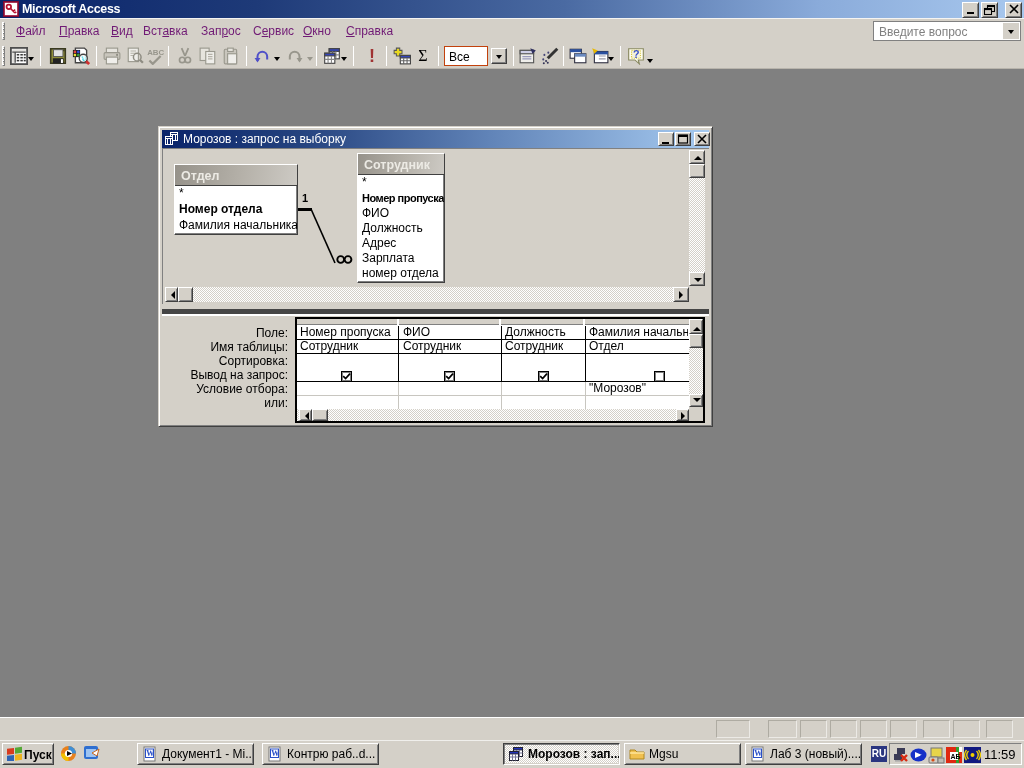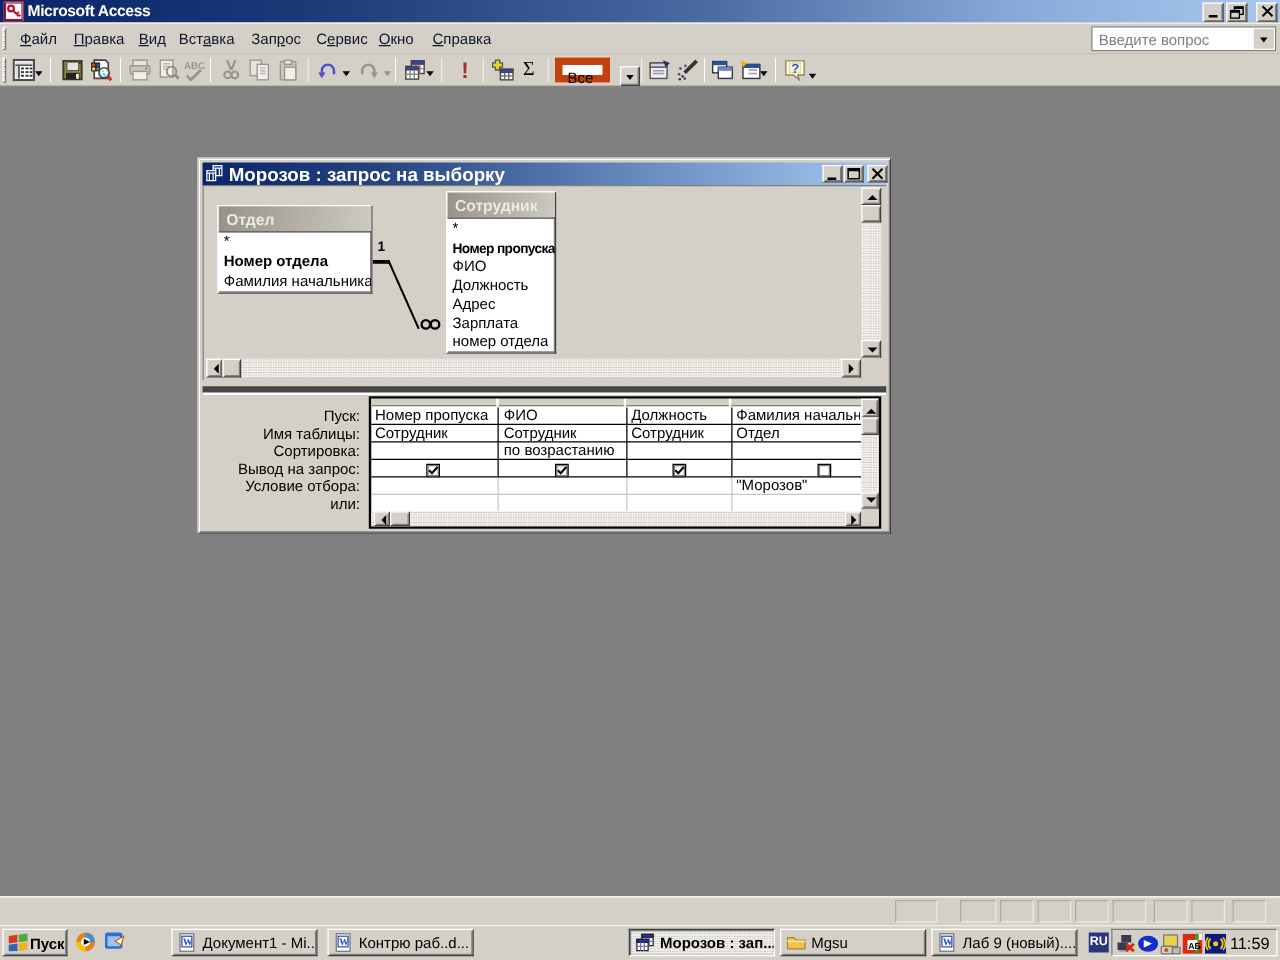--- a/index.html
+++ b/index.html
@@ -14,21 +14,21 @@
 #titleicon { left:3px; top:1px; width:16px; height:16px; background:#fff; border:1px solid #7b0a31; }
 #titletext { left:22px; top:2px; color:#fff; font-weight:bold; font-size:12.5px; letter-spacing:-0.3px; }
 .capbtn { top:2px; width:17px; height:16px; background:#d4d0c8;
   border:1px solid; border-color:#fff #404040 #404040 #fff;
   box-shadow:inset 1px 1px 0 #d4d0c8, inset -1px -1px 0 #808080;
   font-size:9px; text-align:center; line-height:13px; color:#000; font-weight:bold; }
 
 
 #menubar { left:0; top:18px; width:1024px; height:25px; background:#d4d0c8; border-top:1px solid #f5f4f2; }
 .grip { width:3px; border-left:1px solid #fff; border-top:1px solid #fff; border-right:1px solid #808080; border-bottom:1px solid #808080; background:repeating-linear-gradient(to bottom,#d4d0c8 0 1px,#fff 1px 2px,#808080 2px 3px,#d4d0c8 3px 4px); }
-.menuitem { top:5px; font-size:12px; color:#0f172a; }
+.menuitem { top:5px; font-size:12px; color:#701a75; }
 #qbox { left:873px; top:2px; width:148px; height:20px; background:#fff; border:1px solid #808080; }
 #qbox span { position:absolute; left:5px; top:3px; color:#808080; font-size:12px; }
 #qboxbtn { position:absolute; right:1px; top:1px; width:16px; height:16px; background:#d4d0c8; }
 .dnarrow { position:absolute; width:0; height:0; border:3px solid transparent; border-top:4px solid #000; }
 
 
 #toolbar { left:0; top:43px; width:1024px; height:26px; background:#d4d0c8; border-bottom:1px solid #b8b4ac; }
 .tsep { top:3px; width:1px; height:20px; background:#9c9a94; border-right:1px solid #fff; }
 .ticon { top:4px; width:18px; height:18px; }
 
@@ -38,21 +38,21 @@
 
 .raised { border:1px solid; border-color:#fff #404040 #404040 #fff; box-shadow:inset 1px 1px 0 #d4d0c8, inset -1px -1px 0 #808080; background:#d4d0c8; }
 
 
 #childwin { left:158px; top:57px; width:555px; height:301px; background:#d4d0c8;
   border:1px solid; border-color:#d4d0c8 #404040 #404040 #d4d0c8;
   box-shadow:inset 1px 1px 0 #fff, inset -1px -1px 0 #808080; }
 #ctitle { left:3px; top:3px; width:547px; height:18px;
   background:linear-gradient(to right,#0a246a 0%,#24427e 25%,#6184b8 60%,#a6caf0 100%); }
 #cicon { left:2px; top:1px; width:15px; height:15px; }
-#ctext { left:21px; top:2px; color:#fff; font-weight:bold; font-size:15px; }
+#ctext { left:21px; top:2px; color:#fff; font-weight:normal; font-size:12px; }
 #ctitle .capbtn { width:16px; height:14px; }
 #toppane { left:3px; top:21px; width:547px; height:156px; background:#d4d0c8; border-left:1px solid #808080; border-top:1px solid #808080; }
 
 
 .flist { border:1px solid; border-color:#fff #404040 #404040 #fff; box-shadow:inset -1px -1px 0 #808080; background:#fff; }
 .fhead { height:21px; background:linear-gradient(100deg,#96928a 0%,#b5b1a9 55%,#cdcac4 100%); color:#eceae4; font-weight:bold; font-size:12.5px; padding:4px 0 0 6px; border-bottom:1px solid #404040; }
 .frow { height:16px; font-size:12px; padding-left:4px; color:#000; white-space:nowrap; overflow:hidden; }
 
 
 .sbtrack { background:repeating-conic-gradient(#fff 0 25%, #d4d0c8 0 50%) 0 0/2px 2px; }
@@ -226,21 +226,21 @@
     <div class="abs" style="left:364px; top:3px; width:16px; height:18px; color:#a03434; font-weight:bold; font-size:18px; text-align:center;">!</div>
     <div class="tsep abs" style="left:386px;"></div>
     <svg class="ticon abs" style="left:393px;" viewBox="0 0 16 16">
         <path d="M3 1 h3 v2 h2 v3 h-2 v2 h-3 v-2 h-2 v-3 h2 Z" fill="#e8d820" stroke="#555" stroke-width="0.9"></path>
         <rect x="6.5" y="7.5" width="9" height="7.5" fill="#fff" stroke="#444"></rect>
         <rect x="6.5" y="7.5" width="9" height="2.2" fill="#3344bb" stroke="#444"></rect>
         <path d="M9.5 10v5 M12.5 10v5 M6.5 12.2h9" stroke="#666"></path>
       </svg>
     <div class="abs" style="left:415px; top:4px; width:16px; height:18px; font-size:16px; text-align:center; font-family:'Liberation Serif',serif;">Σ</div>
     <div class="tsep abs" style="left:438px;"></div>
-    <div class="abs" style="left:444px; top:3px; width:44px; height:20px; background:#fff; border:6px solid #c2410c;">
+    <div class="abs" style="left:444px; top:3px; width:44px; height:20px; background:#fff; border:1px solid #c2410c;">
       <span class="abs" style="left:4px; top:3px; font-size:12px;">Все</span>
       <div class="abs" style="left:46px; top:1px; width:16px; height:16px; background:#d4d0c8; border:1px solid; border-color:#fff #404040 #404040 #fff; box-shadow:inset -1px -1px 0 #808080;">
           <div class="dnarrow" style="left:4px; top:6px;"></div>
         </div>
     </div>
     <div class="tsep abs" style="left:513px;"></div>
     <svg class="ticon abs" style="left:519px;" viewBox="0 0 16 16">
         <rect x="1" y="3" width="12" height="11" fill="#efeeea" stroke="#555"></rect>
         <rect x="1" y="3" width="12" height="3" fill="#d0d0e8" stroke="#555"></rect>
         <path d="M3 8.5h8M3 10.5h8" stroke="#99b"></path>
@@ -347,21 +347,21 @@
           <div class="sbtn abs" style="left:508px; top:0; width:16px; height:15px;">
               <div class="arr" style="left:5px; top:3px; border-left:4px solid #000;"></div>
             </div>
         </div>
         <div class="abs" style="left:526px; top:138px; width:16px; height:15px; background:#d4d0c8;"></div>
       </div>
       <div id="divider" class="abs">
           <div></div>
         </div>
       <div id="gridsec" class="abs">
-        <div class="glabel abs" style="top:14px;">Пуск:</div>
+        <div class="glabel abs" style="top:14px;">Поле:</div>
         <div class="glabel abs" style="top:28px;">Имя таблицы:</div>
         <div class="glabel abs" style="top:42px;">Сортировка:</div>
         <div class="glabel abs" style="top:56px;">Вывод на запрос:</div>
         <div class="glabel abs" style="top:70px;">Условие отбора:</div>
         <div class="glabel abs" style="top:84px;">или:</div>
         <div id="gridbox" class="abs">
           <div class="abs" style="left:0; top:0; width:392px; height:6px; background:#d4d0c8; border-bottom:1px solid #808080;">
             <div class="abs" style="left:100px; top:0; width:2px; height:6px; background:#fff;"></div>
             <div class="abs" style="left:202px; top:0; width:2px; height:6px; background:#fff;"></div>
             <div class="abs" style="left:286px; top:0; width:2px; height:6px; background:#fff;"></div>
@@ -376,23 +376,20 @@
             <span class="gcell" style="left:3px;">Номер пропуска</span>
             <span class="gcell" style="left:106px;">ФИО</span>
             <span class="gcell" style="left:208px;">Должность</span>
             <span class="gcell" style="left:292px; width:99px;">Фамилия начальника</span>
           </div>
           <div class="grow abs" style="top:21px; border-bottom:1px solid #000;">
             <span class="gcell" style="left:3px;">Сотрудник</span>
             <span class="gcell" style="left:106px;">Сотрудник</span>
             <span class="gcell" style="left:208px;">Сотрудник</span>
             <span class="gcell" style="left:292px;">Отдел</span>
-          </div>
-          <div class="grow abs" style="top:35px; border-bottom:1px solid #000;">
-            <span class="gcell" style="left:106px;">по возрастанию</span>
           </div>
           <div class="grow abs" style="top:49px; border-bottom:1px solid #000;">
             <span class="cb" style="left:44px;">
                 <svg class="tick2" viewBox="0 0 9 9">
                   <path d="M1.2 4.2 L3.6 6.6 L8 1.6" stroke="#000" stroke-width="1.7" fill="none"></path>
                 </svg>
               </span>
             <span class="cb" style="left:147px;">
                 <svg class="tick2" viewBox="0 0 9 9">
                   <path d="M1.2 4.2 L3.6 6.6 L8 1.6" stroke="#000" stroke-width="1.7" fill="none"></path>
@@ -519,21 +516,21 @@
           <path d="M1 7 L15 7" stroke="#ffe8a0" stroke-width="1.4"></path>
         </svg>
         <span>Mgsu</span>
       </div>
     <div class="tbtn abs" style="left:745px;">
         <svg class="wicon" viewBox="0 0 16 16">
           <rect x="2" y="1" width="11" height="14" fill="#fff" stroke="#777"></rect>
           <rect x="3.5" y="3" width="8" height="8.5" fill="#fff" stroke="#2a50c8"></rect>
           <text x="4.2" y="10" font-size="8" font-weight="bold" fill="#2a50c8" font-family="Liberation Serif">W</text>
         </svg>
-        <span>Лаб 9 (новый)....</span>
+        <span>Лаб 3 (новый)....</span>
       </div>
     <div class="abs" style="left:871px; top:5px; width:16px; height:16px; background:#2a3580; color:#fff; font-size:10px; font-weight:bold; text-align:center; line-height:16px;">RU</div>
     <div class="abs" style="left:889px; top:2px; width:133px; height:22px; border:1px solid; border-color:#808080 #fff #fff #808080;">
       <svg class="abs" style="left:3px; top:3px;" width="16" height="16" viewBox="0 0 16 16">
           <rect x="4" y="1" width="8" height="6" fill="#3a3a55"></rect>
           <rect x="1" y="7" width="8" height="6" fill="#3a3a55"></rect>
           <rect x="2" y="13" width="6" height="1.6" fill="#aaa"></rect>
           <path d="M8 8 L14 14 M14 8 L8 14" stroke="#d82a10" stroke-width="2.4"></path>
         </svg>
       <svg class="abs" style="left:20px; top:4px;" width="17" height="14" viewBox="0 0 17 14">

